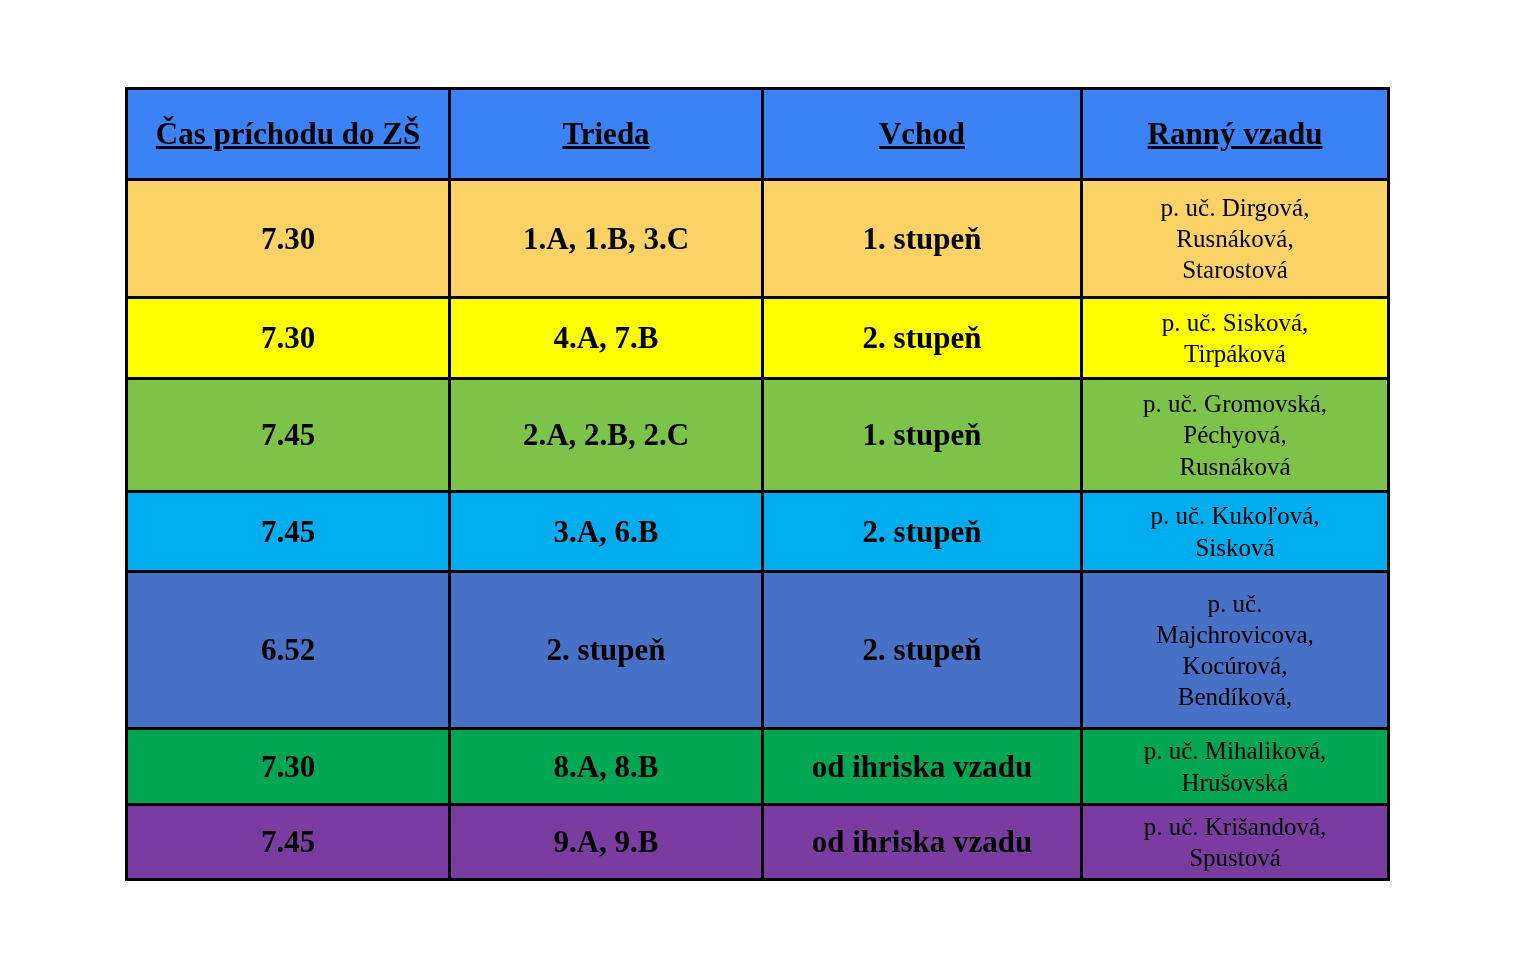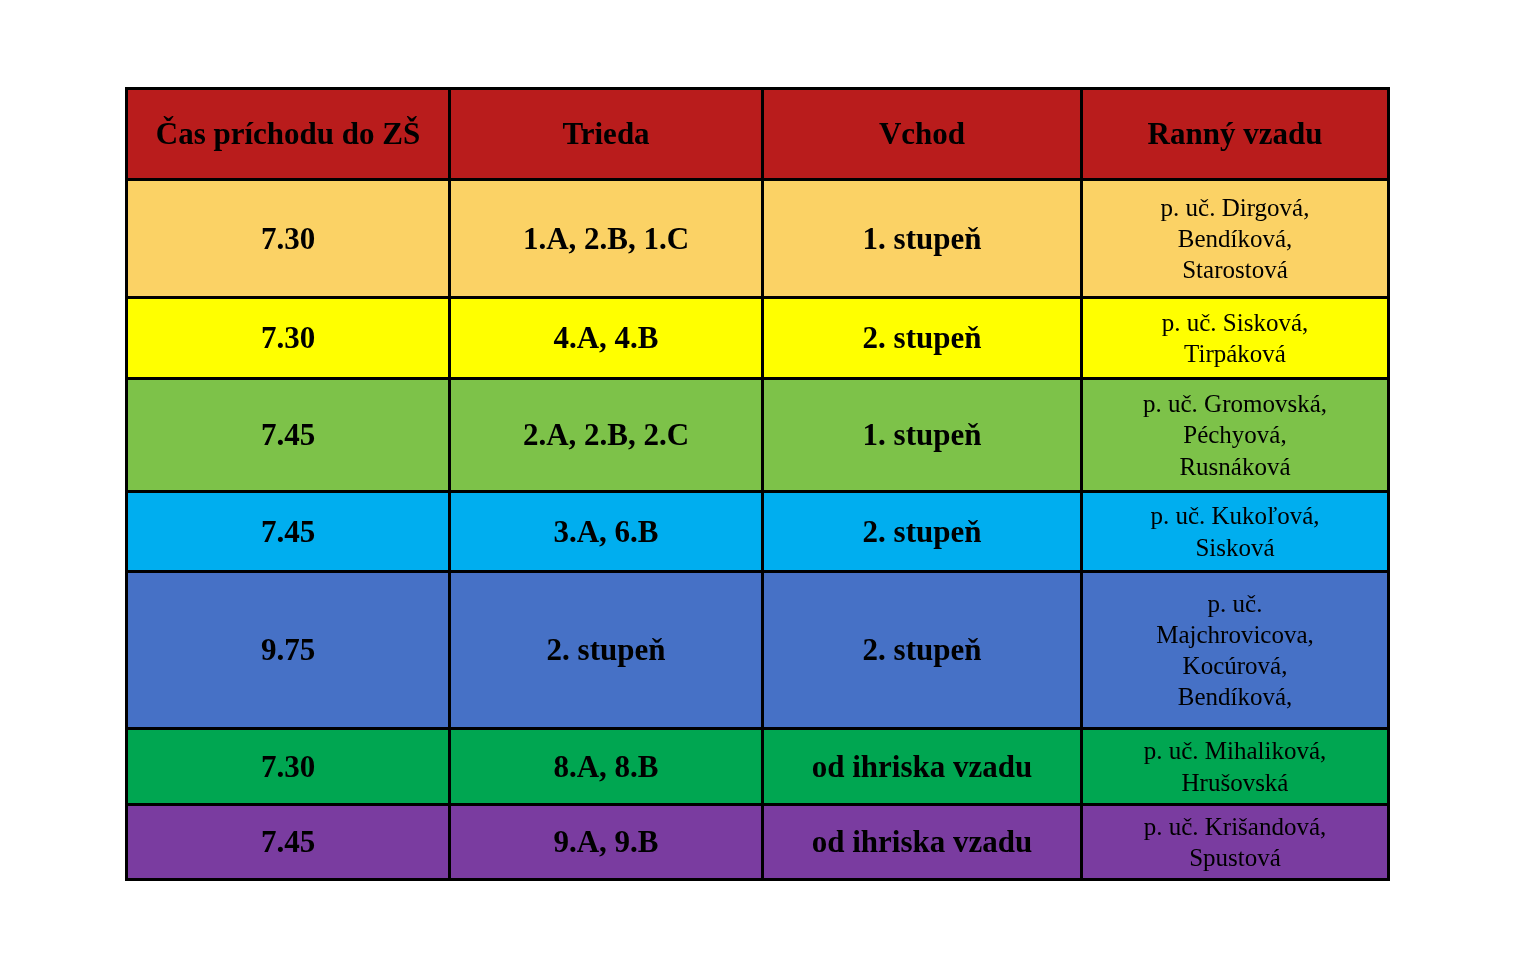--- a/index.html
+++ b/index.html
@@ -60,60 +60,60 @@
 
 <div class="table-wrap">
   <table class="schedule">
     <colgroup>
       <col style="width:323px">
       <col style="width:313px">
       <col style="width:319px">
       <col style="width:307px">
     </colgroup>
     <thead>
-      <tr class="r-header" style="background: #b91c1c;">
+      <tr class="r-header" style="background: #3b82f6; text-decoration: underline;">
         <th>Čas príchodu do ZŠ</th>
         <th>Trieda</th>
         <th>Vchod</th>
         <th>Ranný vzadu</th>
       </tr>
     </thead>
     <tbody>
       <tr class="r0" style="background: rgb(251, 210, 101);">
         <td class="time-cell">7.30</td>
-        <td class="class-cell">1.A, 2.B, 1.C</td>
+        <td class="class-cell">1.A, 1.B, 3.C</td>
         <td class="entrance-cell">1. stupeň</td>
         <td class="filter-cell">p. uč. Dirgová,
-Bendíková,
+Rusnáková,
 Starostová</td>
       </tr>
       <tr class="r1" style="background: rgb(255, 255, 0);">
         <td class="time-cell">7.30</td>
-        <td class="class-cell">4.A, 4.B</td>
+        <td class="class-cell">4.A, 7.B</td>
         <td class="entrance-cell">2. stupeň</td>
         <td class="filter-cell">p. uč. Sisková,
 Tirpáková</td>
       </tr>
       <tr class="r2" style="background: rgb(125, 194, 73);">
         <td class="time-cell">7.45</td>
         <td class="class-cell">2.A, 2.B, 2.C</td>
         <td class="entrance-cell">1. stupeň</td>
         <td class="filter-cell">p. uč. Gromovská,
 Péchyová,
 Rusnáková</td>
       </tr>
       <tr class="r3" style="background: rgb(0, 174, 239);">
         <td class="time-cell">7.45</td>
         <td class="class-cell">3.A, 6.B</td>
         <td class="entrance-cell">2. stupeň</td>
         <td class="filter-cell">p. uč. Kukoľová,
 Sisková</td>
       </tr>
       <tr class="r4" style="background: rgb(70, 113, 198);">
-        <td class="time-cell">9.75</td>
+        <td class="time-cell">6.52</td>
         <td class="class-cell">2. stupeň</td>
         <td class="entrance-cell">2. stupeň</td>
         <td class="filter-cell">p. uč.
 Majchrovicova,
 Kocúrová,
 Bendíková,</td>
       </tr>
       <tr class="r5" style="background: rgb(0, 166, 81);">
         <td class="time-cell">7.30</td>
         <td class="class-cell">8.A, 8.B</td>

